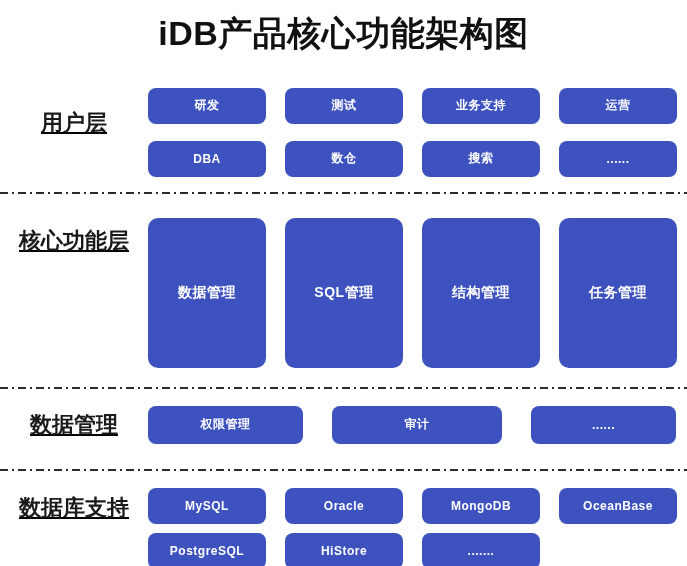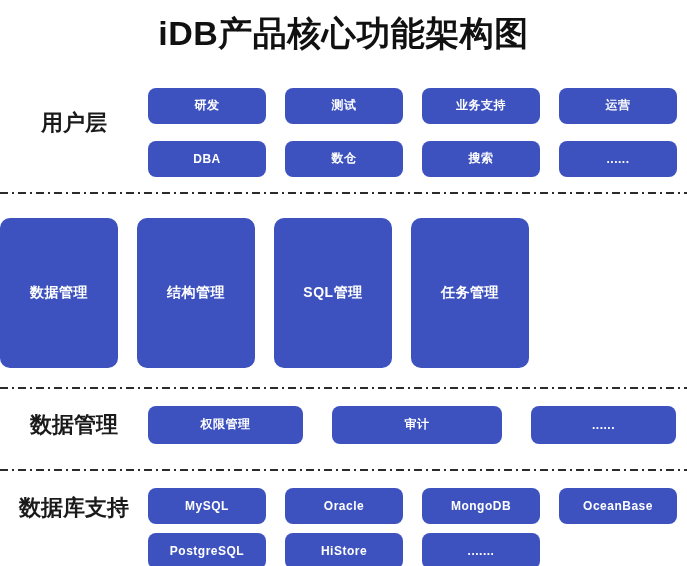--- a/index.html
+++ b/index.html
@@ -28,20 +28,21 @@
   .layer {
     display: flex;
     align-items: stretch;
   }
   .gutter {
     width: 148px;
     flex: none;
     display: flex;
     justify-content: center;
     align-items: center;
+    text-decoration: underline;
   }
   .layer-label {
     font-size: 22px;
     font-weight: 700;
     color: #1a1a1a;
     white-space: nowrap;
   }
   .content {
     flex: none;
     width: 529px;
@@ -124,24 +125,27 @@
       <div class="box">DBA</div>
       <div class="box">数仓</div>
       <div class="box">搜索</div>
       <div class="box">......</div>
     </div>
   </div>
 
   <div class="divider divider-1"></div>
 
   <div class="layer layer-core">
+    <div class="gutter gutter-core">
+      <span class="layer-label">核心功能层</span>
+    </div>
     <div class="content grid-4">
       <div class="box tall">数据管理</div>
+      <div class="box tall">SQL管理</div>
       <div class="box tall">结构管理</div>
-      <div class="box tall">SQL管理</div>
       <div class="box tall">任务管理</div>
     </div>
   </div>
 
   <div class="divider divider-2"></div>
 
   <div class="layer layer-security">
     <div class="gutter">
       <span class="layer-label">数据管理</span>
     </div>

